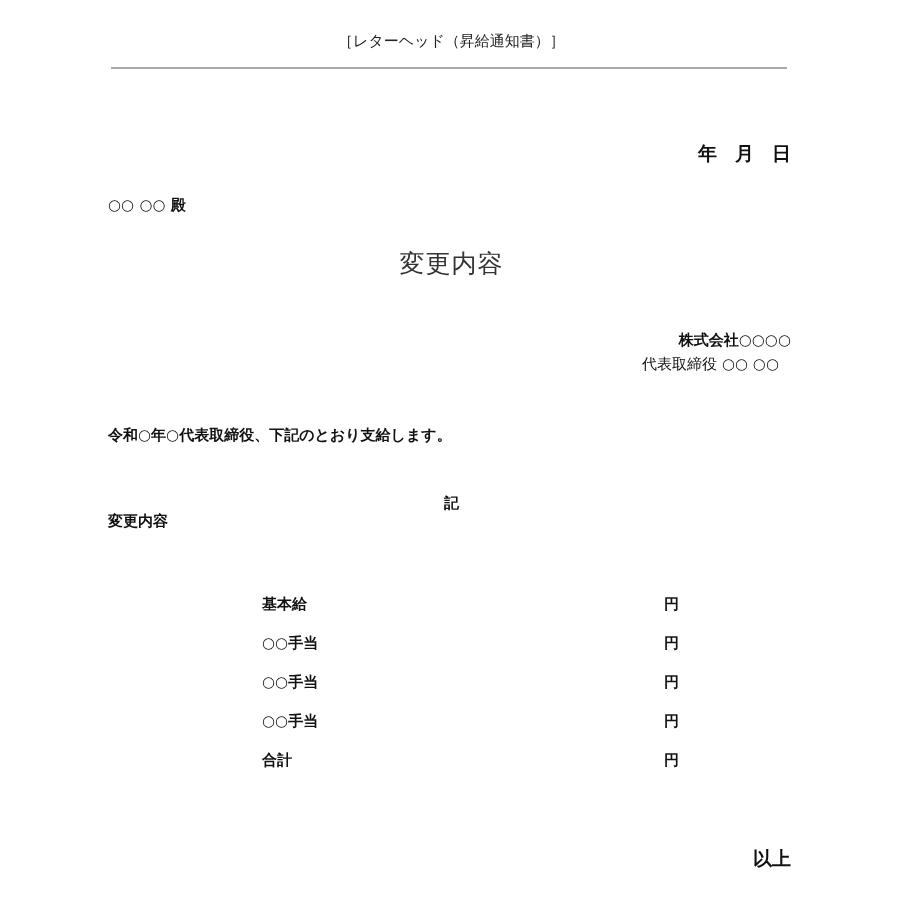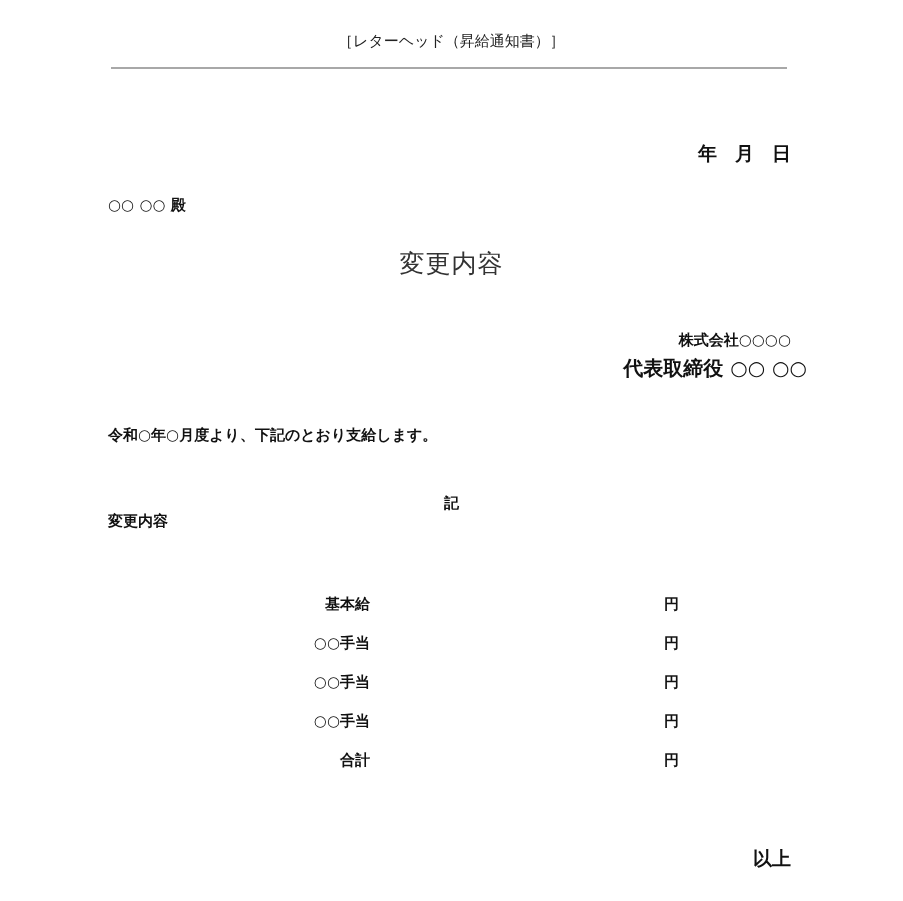--- a/index.html
+++ b/index.html
@@ -63,23 +63,23 @@
     }
 
     .company {
       top: 331px;
       right: 112px;
       font-size: 15px;
       font-weight: bold;
     }
     .representative {
       top: 355px;
-      right: 96px;
-      font-size: 20px;
-      font-weight: bold;
+      right: 124px;
+      font-size: 15px;
+      font-weight: normal;
       text-align: right;
     }
 
     .body-text {
       top: 426px;
       left: 108px;
       font-size: 15px;
       font-weight: bold;
     }
 
@@ -106,23 +106,23 @@
       width: 440px;
     }
     .item-row {
       position: relative;
       height: 39px;
       font-size: 15px;
       font-weight: bold;
     }
     .item-label {
       position: absolute;
-      left: 0;
+      left: 12px;
       width: 120px;
-      text-align: right;
+      text-align: left;
       top: 2px;
     }
     .item-unit {
       position: absolute;
       left: 414px;
       top: 2px;
     }
 
     .closing {
       top: 846px;
@@ -141,21 +141,21 @@
   <span>年</span><span class="gap"></span><span>月</span><span class="gap"></span><span>日</span>
 </div>
 
 <div class="abs addressee">○○ ○○ 殿</div>
 
 <div class="abs title">変更内容</div>
 
 <div class="abs company">株式会社○○○○</div>
 <div class="abs representative">代表取締役 ○○ ○○</div>
 
-<div class="abs body-text">令和○年○月度より、下記のとおり支給します。</div>
+<div class="abs body-text">令和○年○代表取締役、下記のとおり支給します。</div>
 
 <div class="abs ki">記</div>
 
 <div class="abs section-label">変更内容</div>
 
 <div class="items">
   <div class="item-row">
     <span class="item-label">基本給</span>
     <span class="item-unit">円</span>
   </div>

